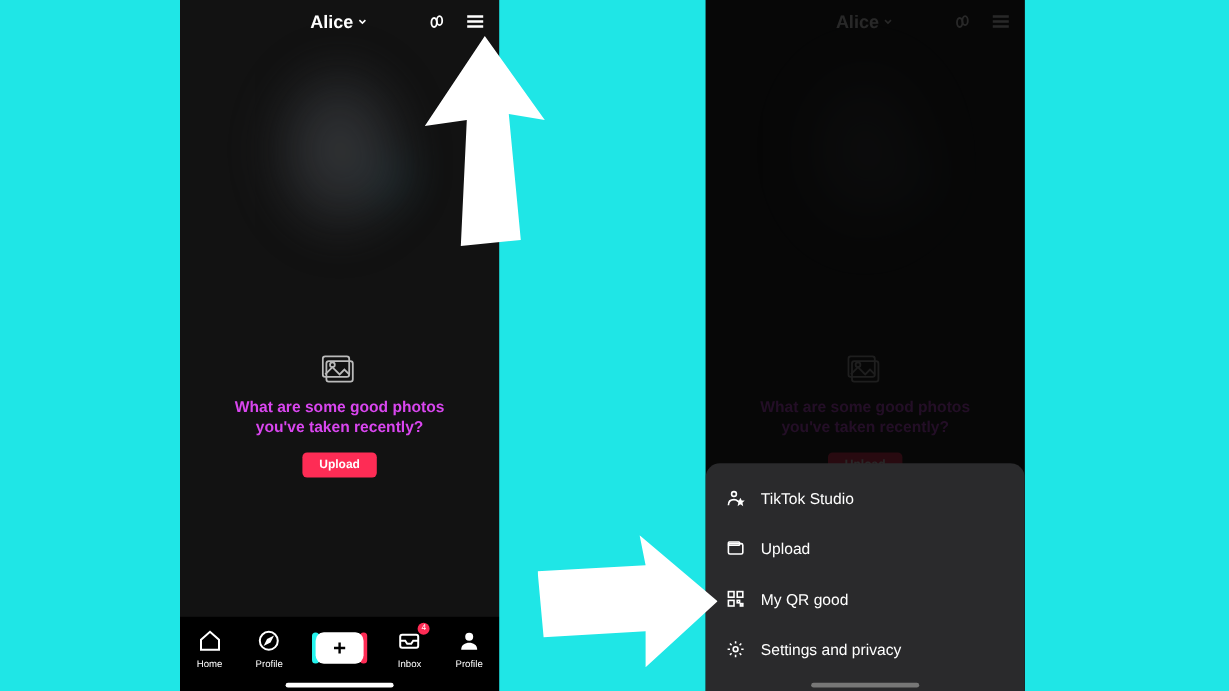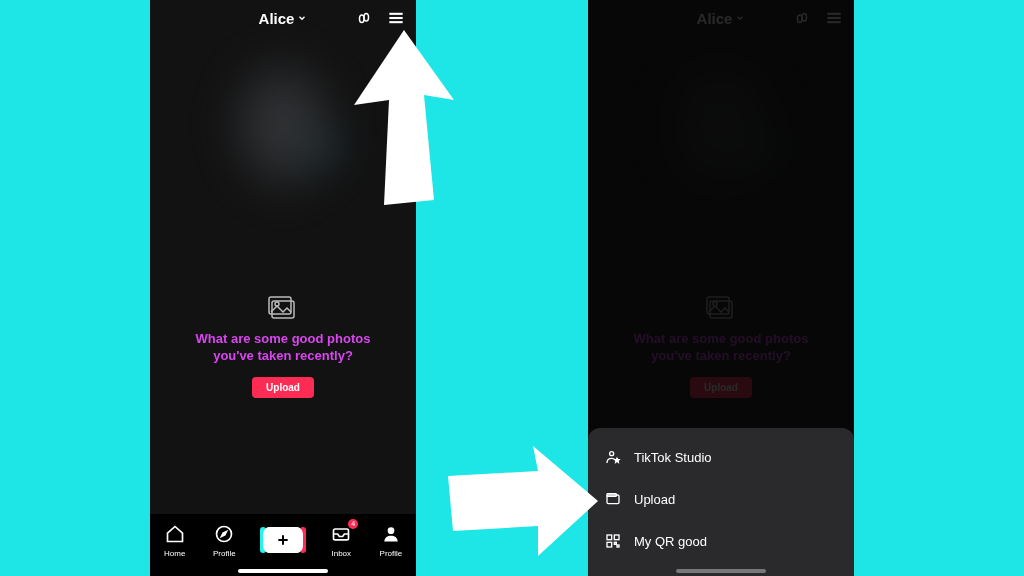--- a/index.html
+++ b/index.html
@@ -356,20 +356,29 @@
       <div class="sheet-icon">
           <svg width="16" height="16" viewBox="0 0 24 24" fill="none" stroke="#fff" stroke-width="2">
             <rect x="3" y="3" width="7" height="7"></rect>
             <rect x="14" y="3" width="7" height="7"></rect>
             <rect x="3" y="14" width="7" height="7"></rect>
             <rect x="14" y="14" width="3" height="3"></rect>
             <rect x="18" y="18" width="3" height="3"></rect>
           </svg>
         </div>
       <span>My QR good</span>
+    </div>
+    <div class="sheet-item">
+      <div class="sheet-icon">
+          <svg width="16" height="16" viewBox="0 0 24 24" fill="none" stroke="#fff" stroke-width="2">
+            <circle cx="12" cy="12" r="3"></circle>
+            <path d="M12 2 L12 5 M12 19 L12 22 M4.9 4.9 L7 7 M17 17 L19.1 19.1 M2 12 L5 12 M19 12 L22 12 M4.9 19.1 L7 17 M17 7 L19.1 4.9"></path>
+          </svg>
+        </div>
+      <span>Settings and privacy</span>
     </div>
     <div class="home-indicator"></div>
   </div>
 </div>
 
 <div class="arrow arrow-up">
   <svg width="120" height="180" viewBox="0 0 120 180" fill="#fff">
     <polygon points="60,0 110,70 80,65 90,170 40,175 45,70 10,75"></polygon>
   </svg>
 </div>

